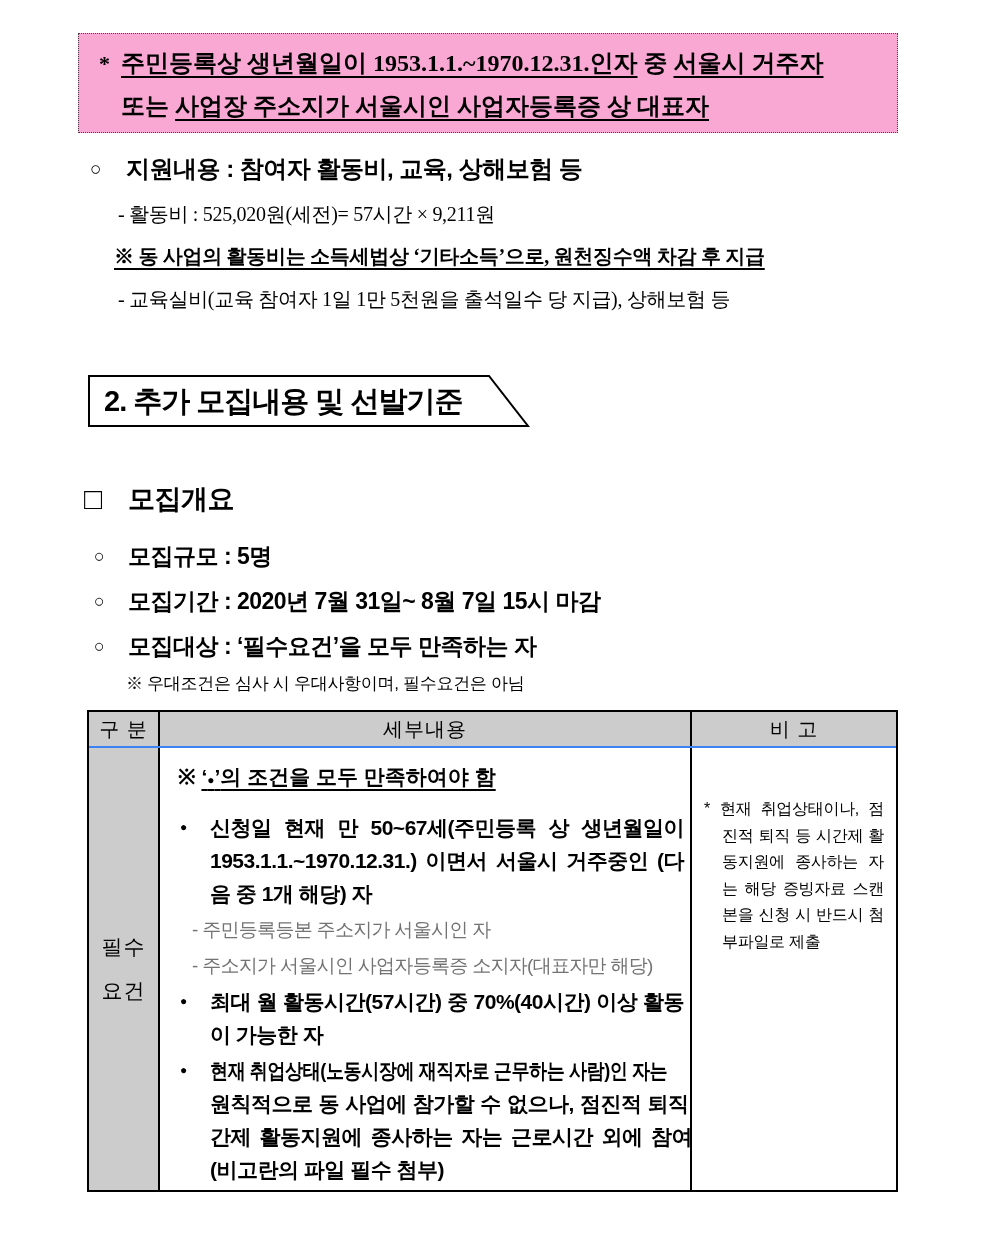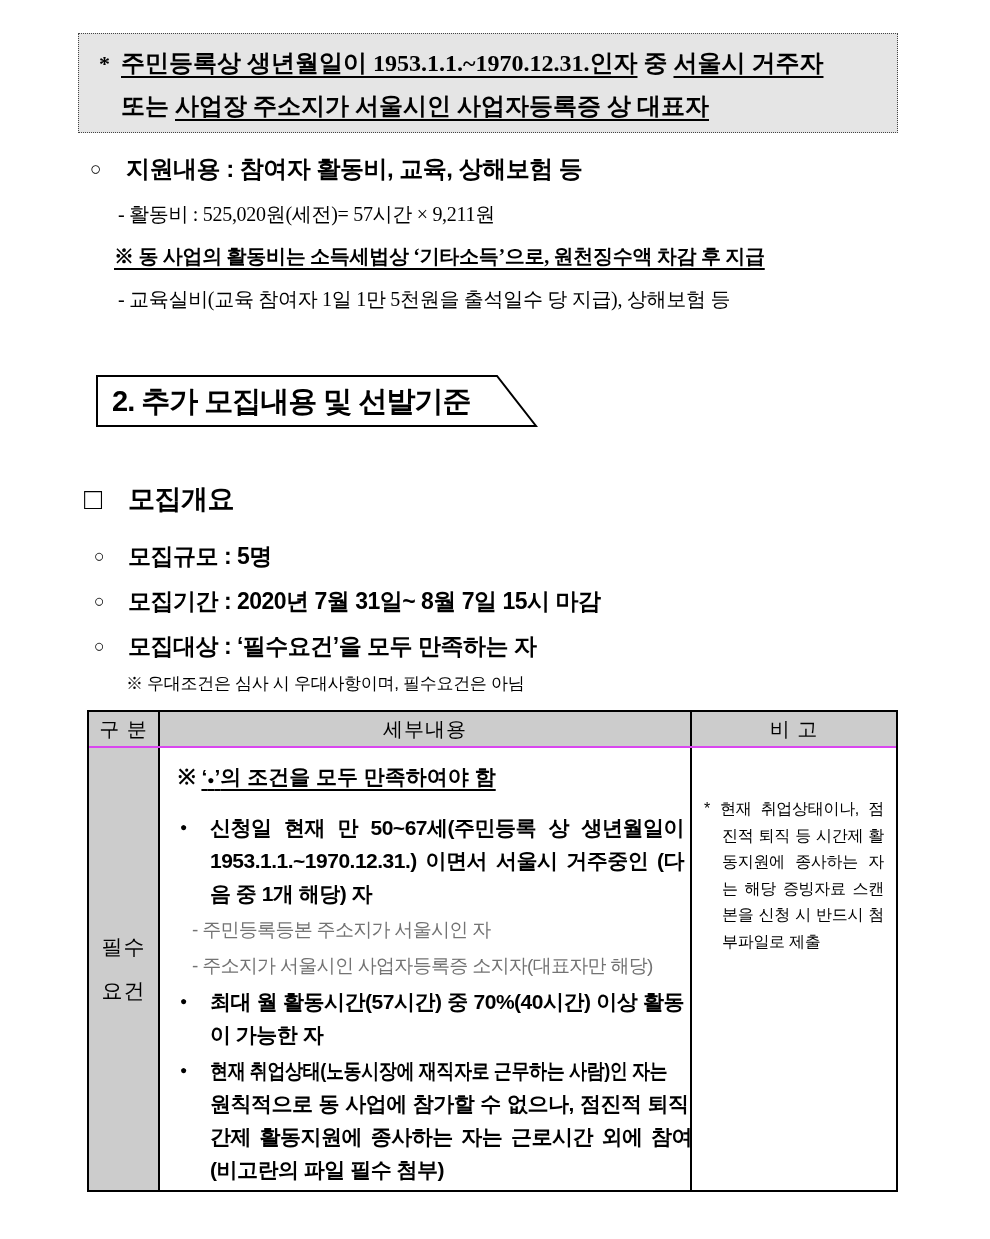--- a/index.html
+++ b/index.html
@@ -2,58 +2,58 @@
 <html><head>
 <meta charset="utf-8">
 <style>
   html,body{margin:0;padding:0;background:#fff;}
   body{width:990px;height:1239px;overflow:hidden;color:#000;
        font-family:"Liberation Sans",sans-serif;}
   .page{position:relative;width:990px;height:1239px;background:#fff;}
 
   
   .notice-box{position:absolute;left:78px;top:33px;width:820px;height:100px;
-    box-sizing:border-box;background:#e5e5e5;border:1px dotted #444;
+    box-sizing:border-box;background:#f9a8d4;border:1px dotted #444;
     font-family:"Liberation Serif","DejaVu Serif",serif;font-weight:bold;
     font-size:24px;line-height:42px;padding:8px 16px 0 20px;}
   .notice-line{white-space:nowrap;}
   .notice-line.second{padding-left:22px;}
   .u{text-decoration:underline;text-underline-offset:5px;text-decoration-thickness:2px;}
   .notice-box .star{display:inline-block;width:22px;font-size:22px;}
 
   
   .support-title{position:absolute;left:90px;top:153px;display:flex;align-items:center;
     font-size:24px;font-weight:bold;letter-spacing:-0.5px;}
   .support-title .mark{font-size:19px;width:36px;font-weight:normal;}
   .serif-line{position:absolute;font-family:"Liberation Serif","DejaVu Serif",serif;
     font-size:20px;letter-spacing:-0.3px;white-space:nowrap;}
   .fee-line{left:118px;top:201px;}
   .tax-note{left:114px;top:243px;font-weight:bold;}
   .edu-line{left:118px;top:286px;}
 
   
-  .banner{position:absolute;left:96px;top:375px;width:442px;height:53px;}
+  .banner{position:absolute;left:88px;top:375px;width:442px;height:53px;}
   .banner svg{position:absolute;left:0;top:0;}
   .banner .txt{position:absolute;left:16px;top:0;line-height:53px;
     font-size:29px;font-weight:bold;letter-spacing:-1px;white-space:nowrap;}
 
   
   .ov-title{position:absolute;left:84px;top:481px;display:flex;align-items:center;
     font-size:27px;font-weight:bold;letter-spacing:-0.5px;}
   .ov-title .mark{font-size:30px;width:44px;font-weight:normal;line-height:30px;}
   .ov-item{position:absolute;left:94px;display:flex;align-items:center;
     font-size:23px;font-weight:bold;letter-spacing:-0.5px;white-space:nowrap;}
   .ov-item .mark{font-size:18px;width:34px;font-weight:normal;}
   .ov-item.i1{top:541px;} .ov-item.i2{top:586px;} .ov-item.i3{top:631px;}
   .ov-note{position:absolute;left:126px;top:672px;font-size:17px;letter-spacing:-0.3px;}
 
   
   .tbl{position:absolute;left:87px;top:710px;width:811px;box-sizing:border-box;
     border:2px solid #000;}
-  .thead{display:flex;background:#cccccc;border-bottom:2px solid #d946ef;height:34px;}
+  .thead{display:flex;background:#cccccc;border-bottom:2px solid #3b82f6;height:34px;}
   .th{box-sizing:border-box;display:flex;align-items:center;justify-content:center;
     font-size:20px;letter-spacing:1px;}
   .c1{width:71px;border-right:2px solid #000;}
   .c2{width:532px;border-right:2px solid #000;}
   .c3{flex:1;}
   .tbody{display:flex;height:442px;}
   .td{box-sizing:border-box;overflow:hidden;}
   .td.c1{background:#cccccc;display:flex;flex-direction:column;justify-content:center;
     align-items:center;font-size:21px;line-height:44px;letter-spacing:1px;}
   .td.c2{padding:12px 6px 0 16px;}

